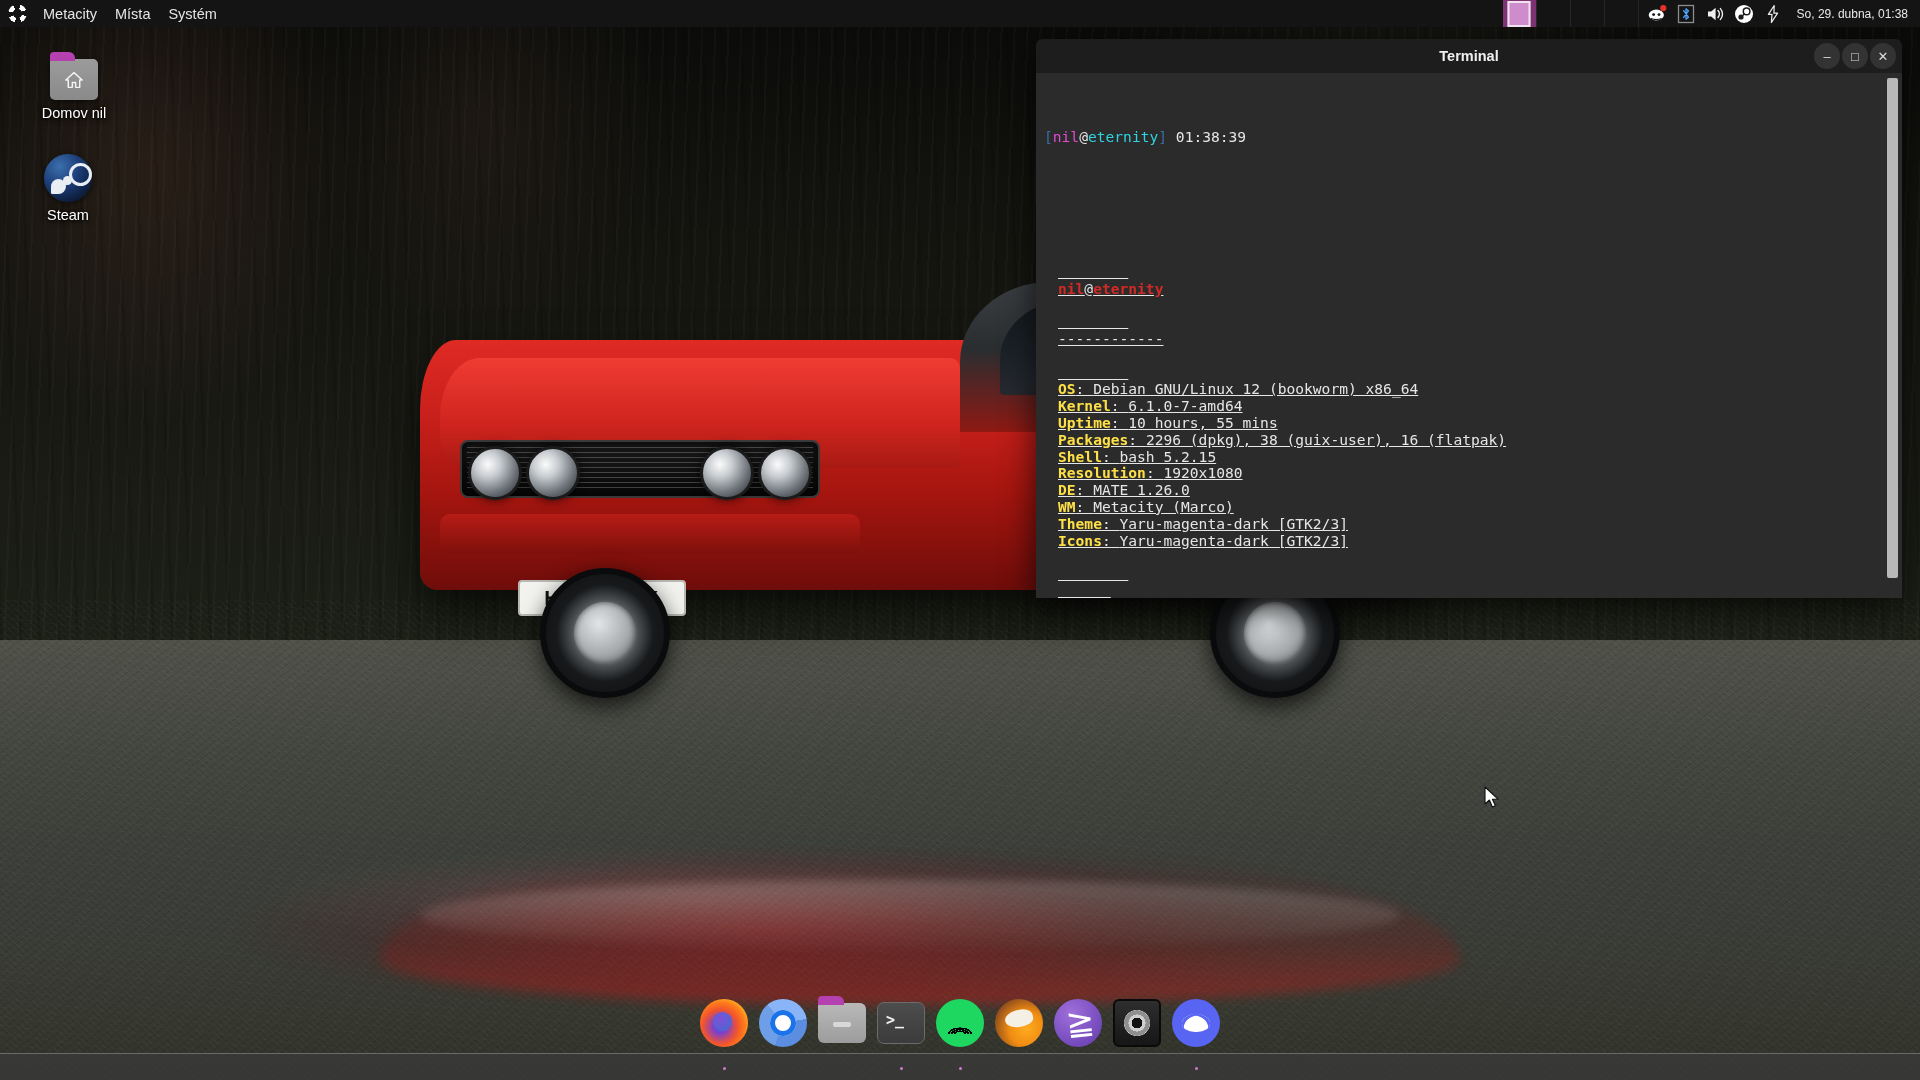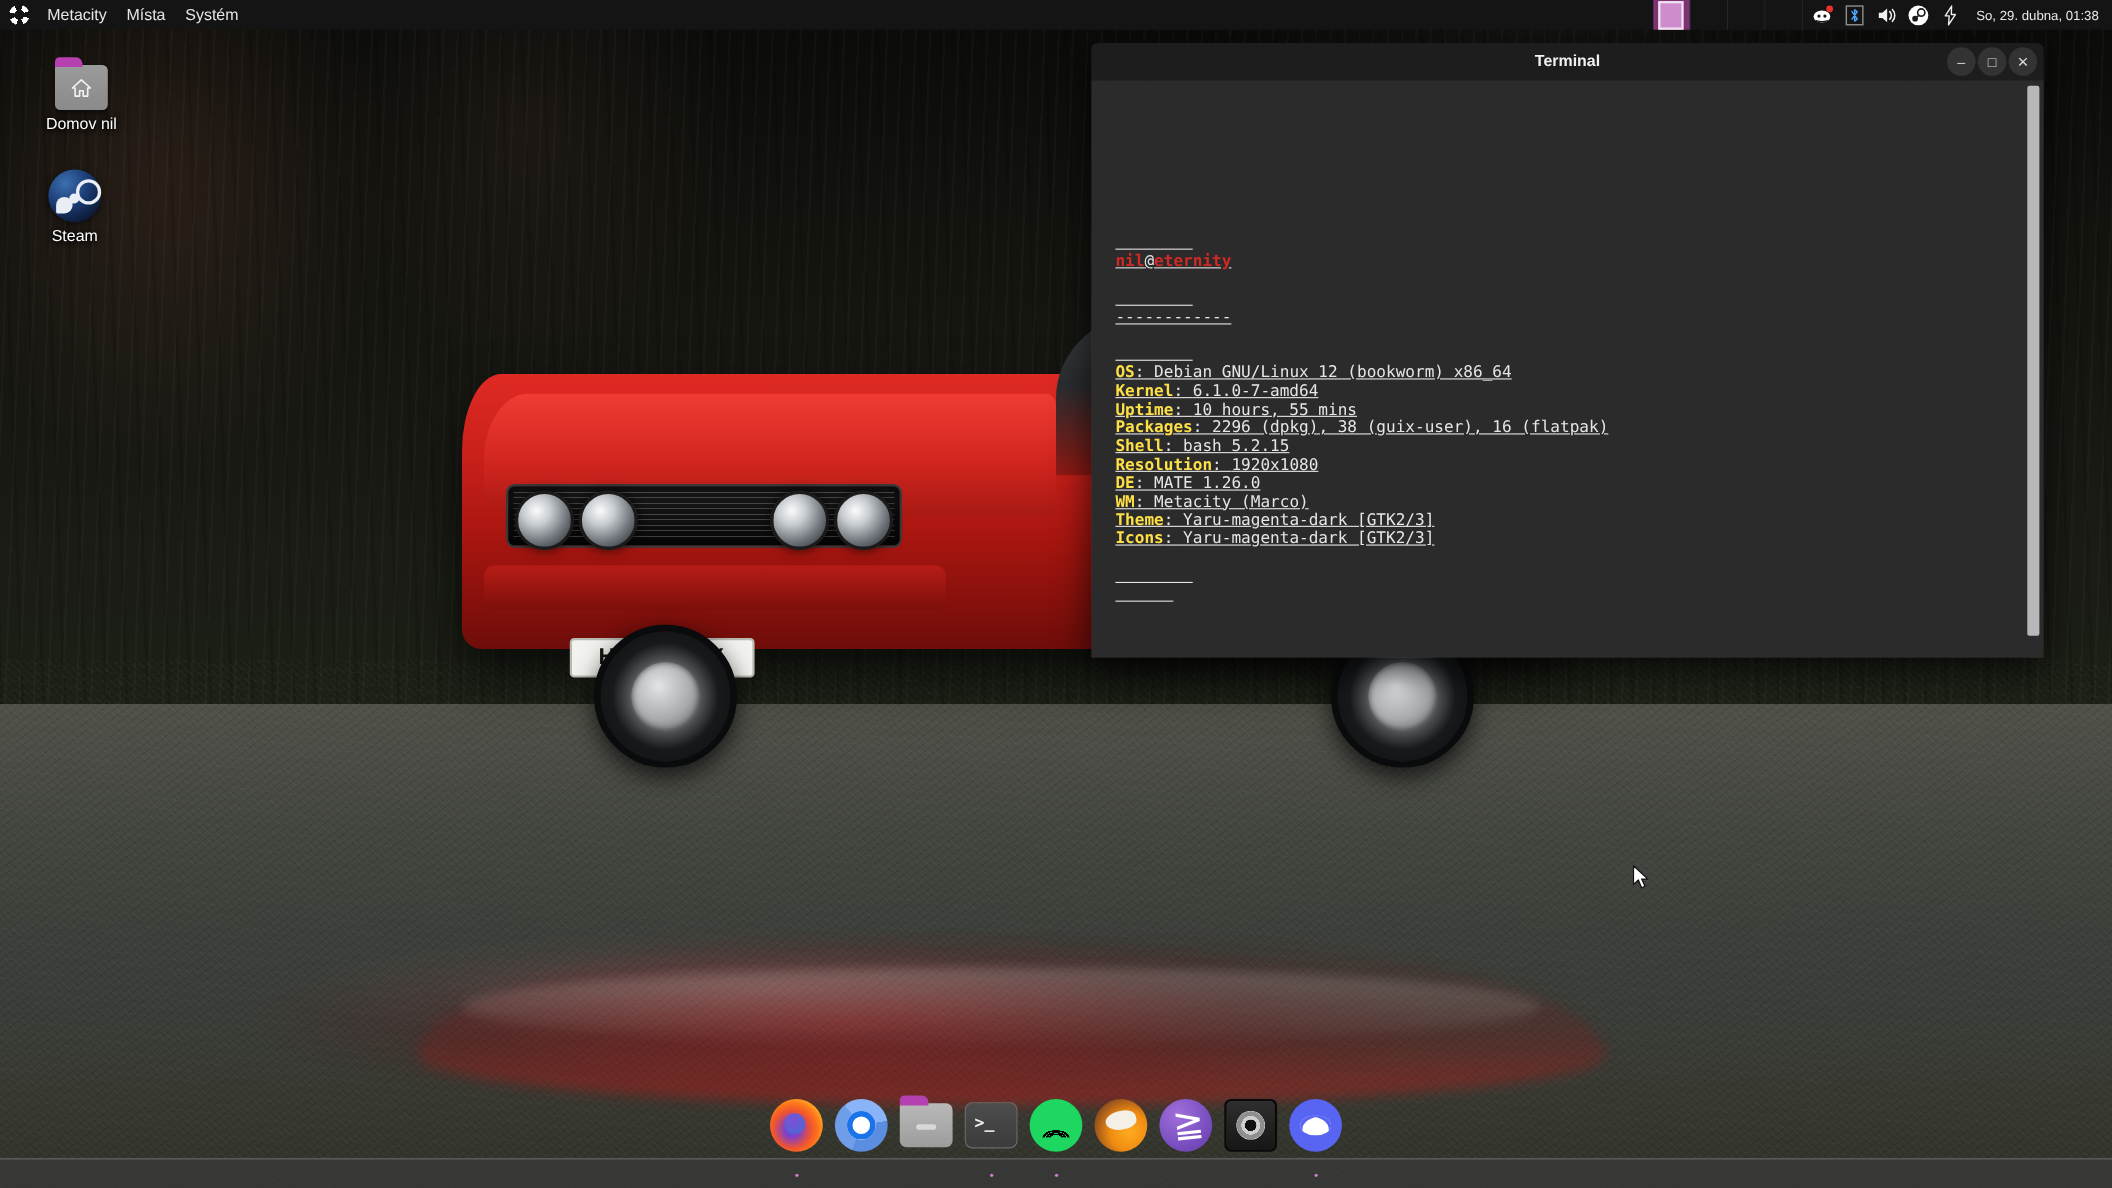--- a/index.html
+++ b/index.html
@@ -210,21 +210,21 @@
     border:3.5px solid #e9eef5; border-radius:50%;
   }
   .steam-ico::after{
     content:""; position:absolute; left:7px; top:25px; width:15px; height:15px;
     background:#e9eef5; border-radius:50% 50% 50% 8%;
     box-shadow:9px -6px 0 -3px #e9eef5;
   }
 
   
   #terminal{
-    position:absolute; left:992px; top:39px; width:866px; height:559px;
+    position:absolute; left:1036px; top:39px; width:866px; height:559px;
     z-index:40; border-radius:6px 6px 0 0;
     box-shadow:0 10px 34px rgba(0,0,0,.72);
     display:flex; flex-direction:column; overflow:hidden;
   }
   #titlebar{
     height:34px; background:#1d1d1d; position:relative;
     display:flex; align-items:center; justify-content:center;
     border-radius:6px 6px 0 0; flex:0 0 auto;
   }
   #title-text{ color:#f0f0f0; font-size:14.5px; font-weight:bold; }
@@ -433,20 +433,21 @@
     <span id="title-text">Terminal</span>
     <div id="win-btns">
       <span class="wb">–</span>
       <span class="wb">□</span>
       <span class="wb">✕</span>
     </div>
   </div>
 
   <div id="term-body">
     
+    <div><span class="t-blue">[</span><span class="t-magenta">nil</span><span class="t-white">@</span><span class="t-cyan">eternity</span><span class="t-blue">]</span><span class="t-white"> </span><span class="t-white">01:38:39</span></div>
 
     
 
     
     <div id="neofetch">
       <div id="info">
         <div class="ititle"><span class="u">nil</span><span class="at">@</span><span class="u">eternity</span></div>
         <div class="irule">------------</div>
         <div id="info-rows"><div><span class="ilabel">OS</span><span class="ival">: </span><span class="ival">Debian GNU/Linux 12 (bookworm) x86_64</span></div><div><span class="ilabel">Kernel</span><span class="ival">: </span><span class="ival">6.1.0-7-amd64</span></div><div><span class="ilabel">Uptime</span><span class="ival">: </span><span class="ival">10 hours, 55 mins</span></div><div><span class="ilabel">Packages</span><span class="ival">: </span><span class="ival">2296 (dpkg), 38 (guix-user), 16 (flatpak)</span></div><div><span class="ilabel">Shell</span><span class="ival">: </span><span class="ival">bash 5.2.15</span></div><div><span class="ilabel">Resolution</span><span class="ival">: </span><span class="ival">1920x1080</span></div><div><span class="ilabel">DE</span><span class="ival">: </span><span class="ival">MATE 1.26.0</span></div><div><span class="ilabel">WM</span><span class="ival">: </span><span class="ival">Metacity (Marco)</span></div><div><span class="ilabel">Theme</span><span class="ival">: </span><span class="ival">Yaru-magenta-dark [GTK2/3]</span></div><div><span class="ilabel">Icons</span><span class="ival">: </span><span class="ival">Yaru-magenta-dark [GTK2/3]</span></div></div>
         

